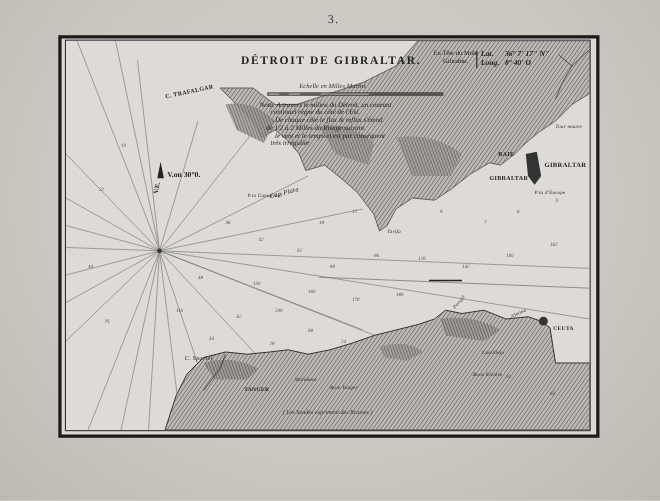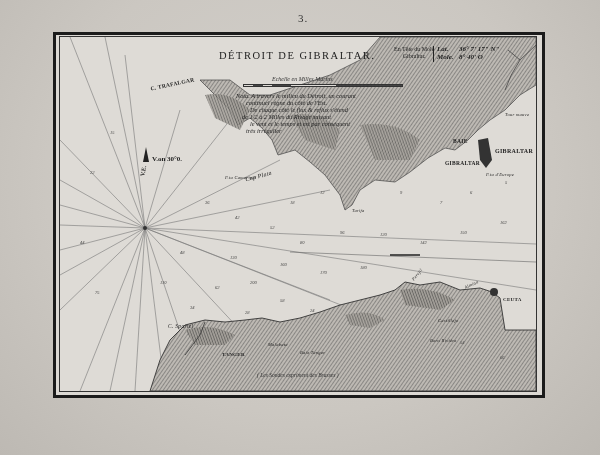--- a/index.html
+++ b/index.html
@@ -21,21 +21,21 @@
       position: absolute; left: 53px; top: 32px; width: 492px; height: 366px;
       border: 3px solid #1b1b1b; box-sizing: border-box; background: #dcd9d4;
     }
     .frame-inner {
       position: absolute; left: 59px; top: 36px; width: 478px; height: 356px;
       border: 1px solid #333; box-sizing: border-box; overflow: hidden;
       background: #dedbd6;
     }
     svg.map { position: absolute; left: 0; top: 0; }
     .title {
-      position: absolute; left: 219px; top: 50px; font-size: 10.5px; font-weight: normal;
+      position: absolute; left: 219px; top: 50px; font-size: 10.5px; font-weight: bold;
       letter-spacing: 1.5px; color: #222;
     }
     .coord-ref {
       position: absolute; left: 394px; top: 46px; font-size: 6px; line-height: 7px; color: #222;
       text-align: center;
     }
     .coord-bracket {
       position: absolute; left: 433px; top: 46px; width: 4px; height: 16px;
       border-left: 1px solid #222;
     }
@@ -144,21 +144,21 @@
 
 <div class="title">DÉTROIT DE GIBRALTAR.</div>
 
 <div class="coord-ref">
   <div>En Tête du Mole</div>
   <div>Gibraltar.</div>
 </div>
 <div class="coord-bracket"></div>
 <div class="coord-vals">
   <div><span style="width:22px">Lat.</span><span>36° 7' 17" N"</span></div>
-  <div><span style="width:22px">Mole.</span><span>8° 40' O</span></div>
+  <div><span style="width:22px">Long.</span><span>8° 40' O</span></div>
 </div>
 
 <div class="scale-label">Echelle en Milles Marins</div>
 <div class="scale-bar"></div>
 
 <div class="note">
   <span class="note-line">Nota. A travers le milieu du Détroit, un courant</span>
   <span class="note-line" style="padding-left:10px">continuel règne du côté de l'Est.</span>
   <span class="note-line" style="padding-left:14px">De chaque côté le flux &amp; reflux s'étend</span>
   <span class="note-line" style="padding-left:6px">de 1/2 à 2 Milles du Rivage suivant</span>

